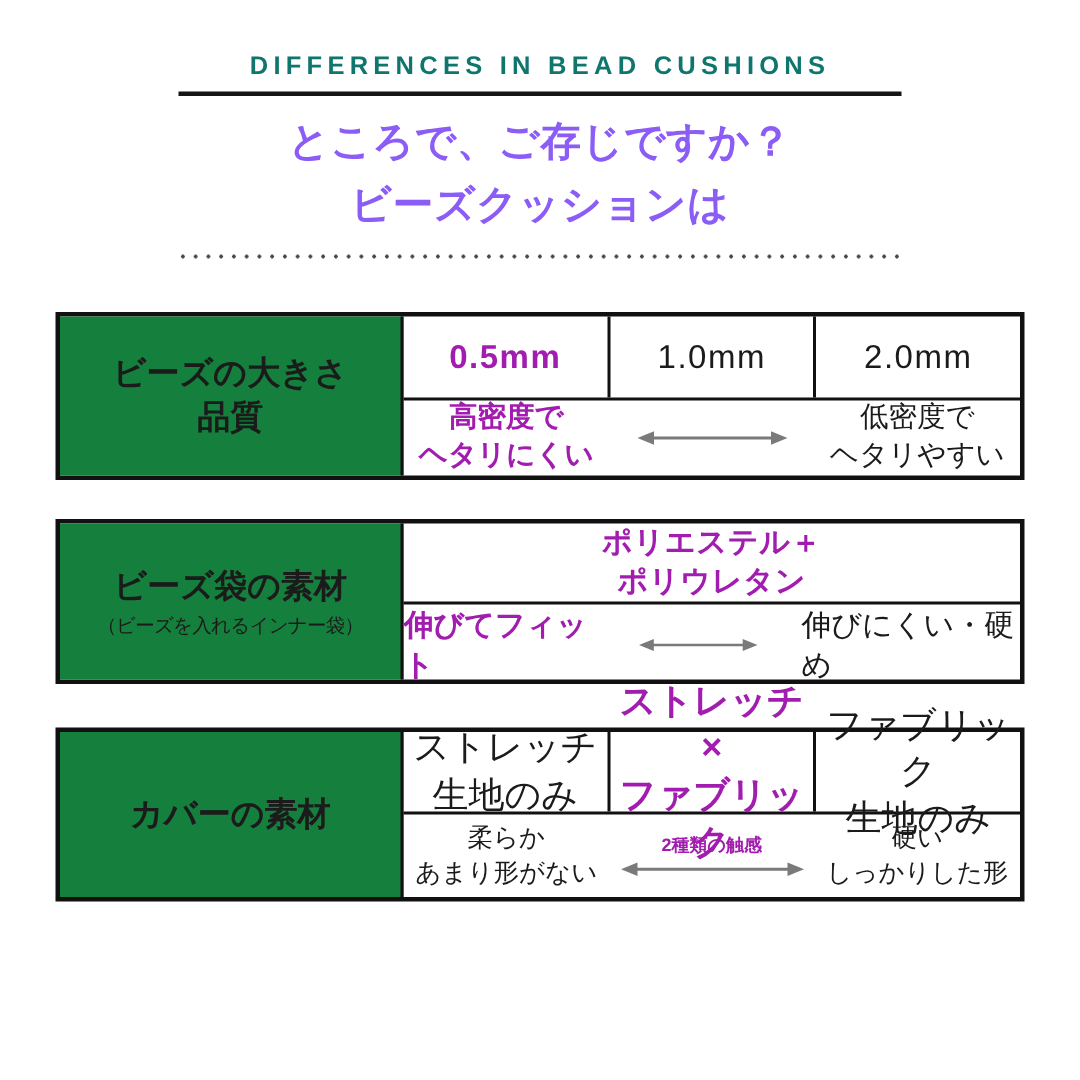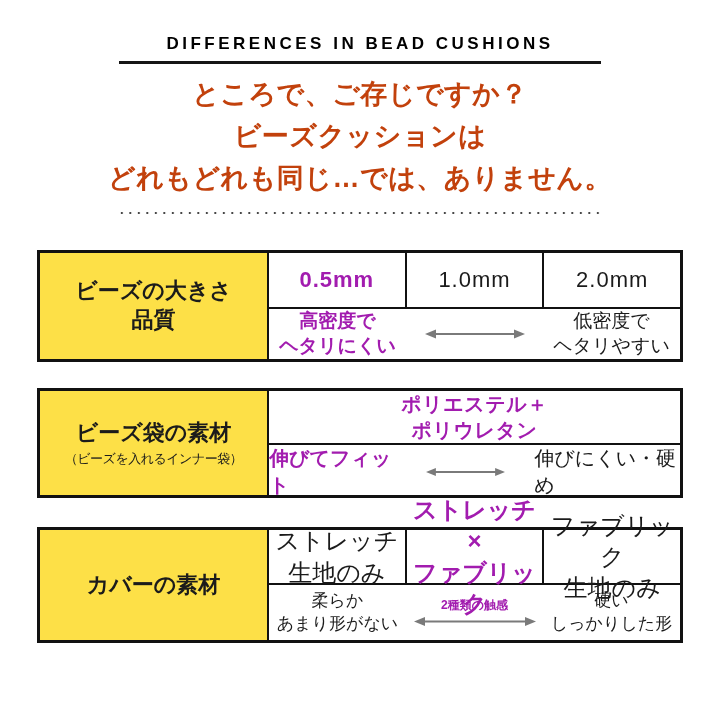--- a/index.html
+++ b/index.html
@@ -7,50 +7,50 @@
     width:720px;height:720px;background:#ffffff;
     font-family:"Liberation Sans","DejaVu Sans",sans-serif;
     color:#1b1b1b;overflow:hidden;
   }
   .page{width:720px;height:720px;position:relative;}
 
   
   .eng-header{
     margin-top:34px;text-align:center;
     font-size:17px;font-weight:bold;letter-spacing:3.5px;
-    color:#000000;
+    color:#0f766e;
   }
   .header-rule{
     width:482px;height:3px;background:#151515;
     margin:7px auto 0 auto;
   }
 
   
   .intro{margin-top:9px;text-align:center;}
   .intro div{
     font-size:27px;font-weight:bold;line-height:42px;
-    color:#c2410c;letter-spacing:0.5px;
+    color:#8b5cf6;letter-spacing:0.5px;
   }
   .dotted-divider{
     width:484px;height:4px;margin:12px auto 0 auto;
     background-image:radial-gradient(circle 1.3px at 4px 2px,#474747 95%,transparent);
     background-size:8.5px 4px;background-repeat:repeat-x;
   }
 
   
   .tbl{
     width:640px;margin:0 auto;display:flex;
     border:3px solid #111;background:#fff;box-sizing:content-box;
   }
   .tbl-1{margin-top:35px;height:106px;}
   .tbl-2{margin-top:26px;height:104px;}
   .tbl-3{margin-top:29px;height:110px;}
 
   .tbl-label{
-    width:227px;flex:0 0 227px;background:#fde047;
+    width:227px;flex:0 0 227px;background:#15803d;
     border-right:2px solid #111;
     display:flex;flex-direction:column;align-items:center;justify-content:center;
     text-align:center;
   }
   .label-main{font-size:22px;font-weight:bold;line-height:1.35;white-space:pre-line;}
   .label-sub{font-size:13px;font-weight:normal;margin-top:3px;letter-spacing:-0.5px;}
 
   .tbl-body{flex:1;display:flex;flex-direction:column;min-width:0;}
   .row-top{display:flex;border-bottom:2px solid #111;}
   .row-bottom{flex:1;display:flex;align-items:center;}
@@ -81,21 +81,20 @@
 <body>
 
 <div class="page">
 
   <div class="eng-header">DIFFERENCES IN BEAD CUSHIONS</div>
   <div class="header-rule"></div>
 
   <div class="intro">
     <div>ところで、ご存じですか？</div>
     <div>ビーズクッションは</div>
-    <div>どれもどれも同じ…では、ありません。</div>
   </div>
   <div class="dotted-divider"></div>
 
   <div class="tbl tbl-1">
     <div class="tbl-label">
       <div class="label-main pre">ビーズの大きさ
 品質</div>
     </div>
     <div class="tbl-body">
       <div class="row-top">

